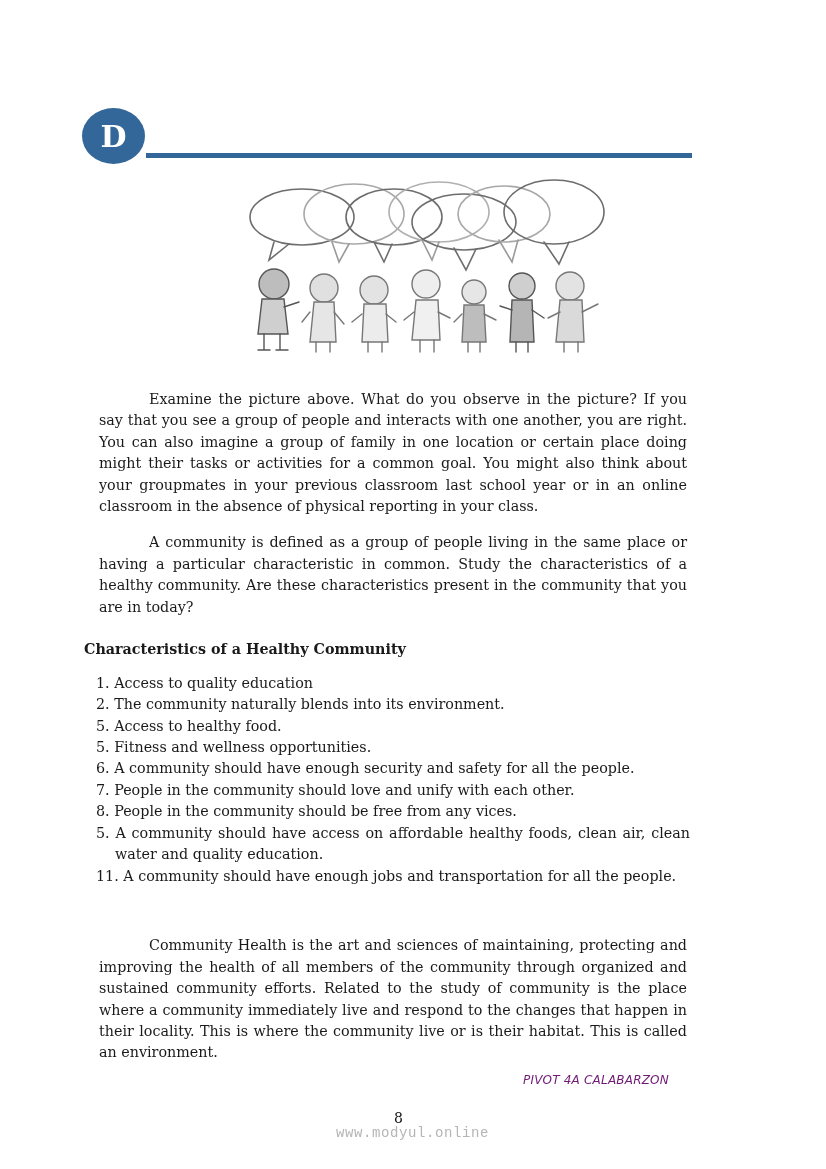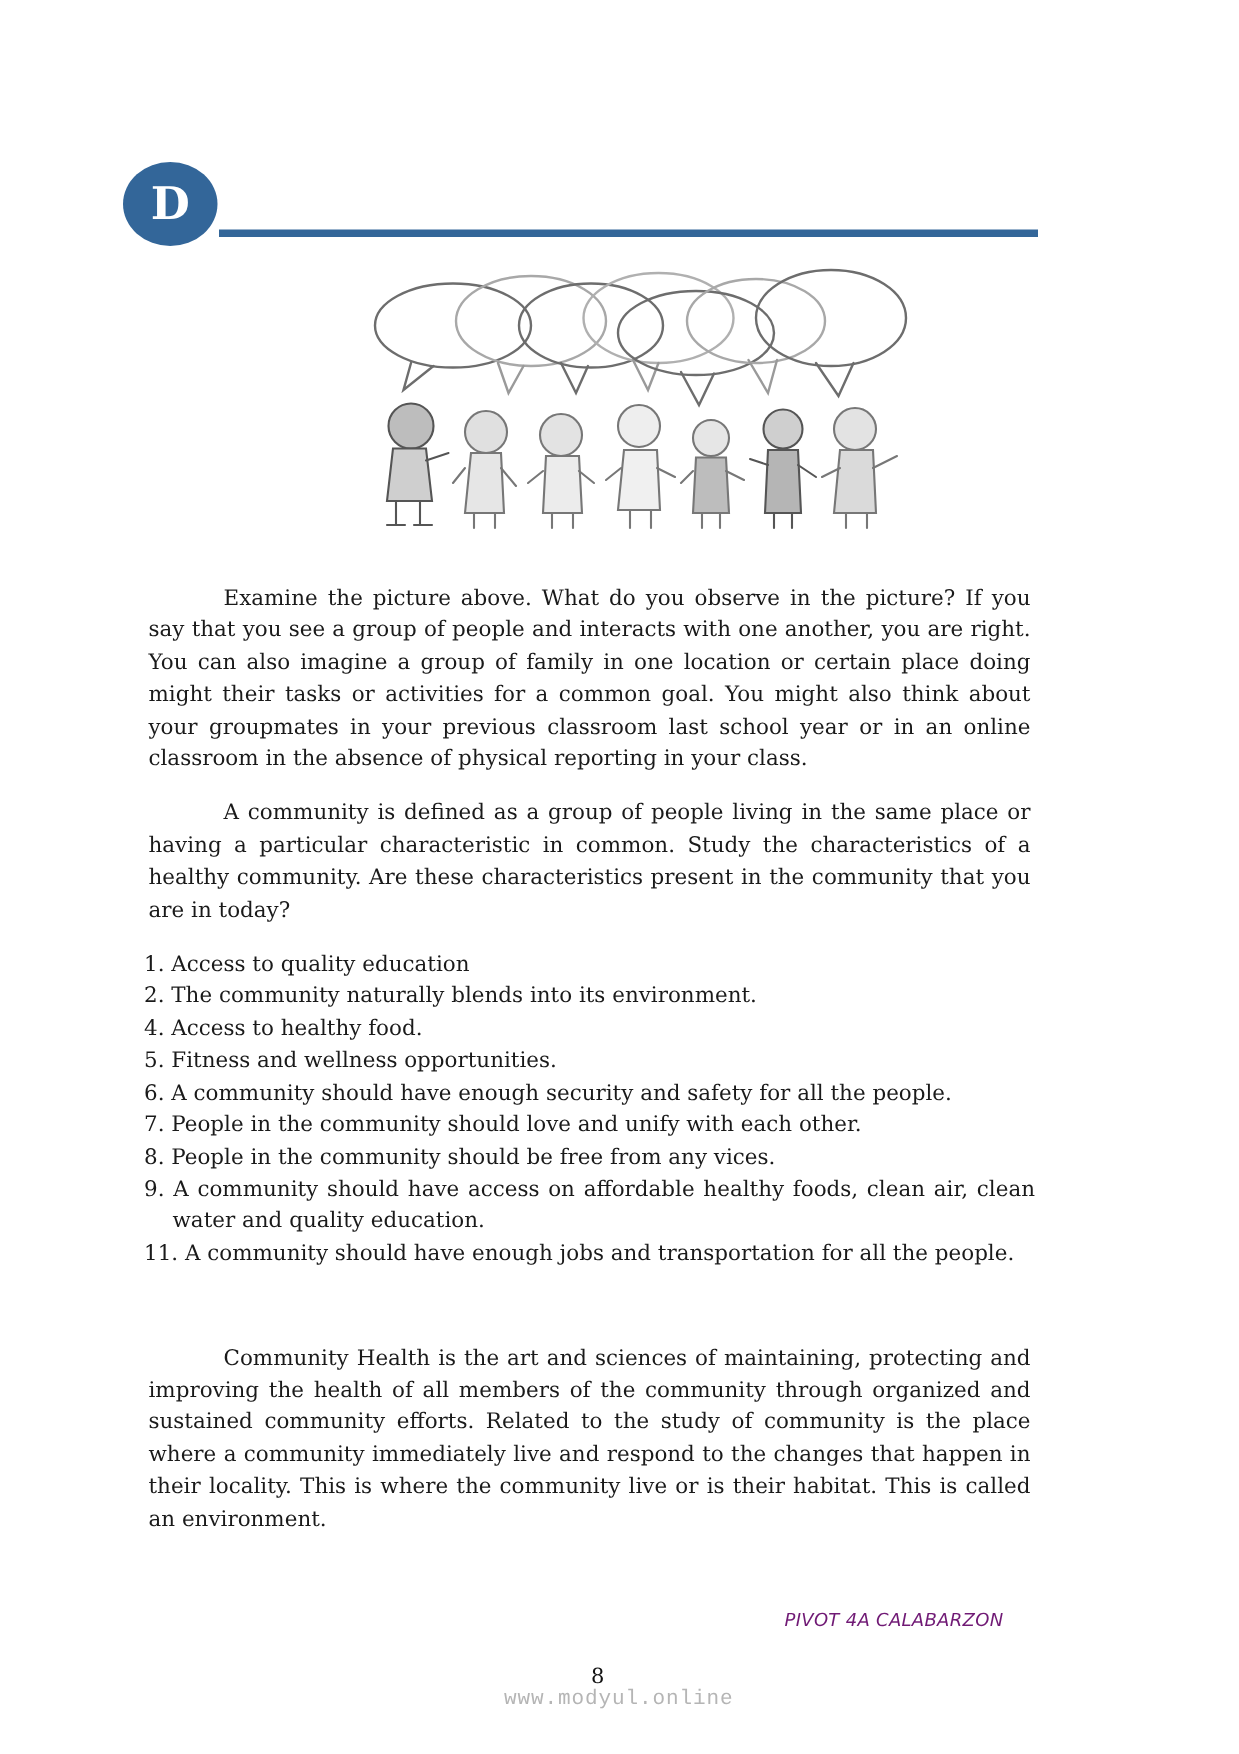--- a/index.html
+++ b/index.html
@@ -86,29 +86,30 @@
       <path d="M316 128 L312 170 L340 170 L338 128 Z" fill="#dadada"></path>
       <path d="M316 140 L304 146 M338 140 L354 132 M320 170 L320 180 M334 170 L334 180"></path>
     </g>
   </g>
 </svg>
 
 <div class="content">
   <p class="indent">Examine the picture above.  What do you observe in the picture?  If you say that you see a group of people and interacts with one another, you are right.  You can also imagine a group of family in one location or certain place doing might their tasks or activities for a common goal.  You might also think about your groupmates in your previous classroom last school year or in an online classroom in the absence of physical reporting in your class.</p>
   <p class="indent">A community is defined as a group of people living in the same place or having a particular characteristic in common.  Study the characteristics of a healthy community.  Are these characteristics present in the community that you are in today?</p>
 
+  <div class="section-title">Characteristics of a Healthy Community</div>
   <ol>
     <li class="hang">1. Access to quality education</li>
     <li class="hang">2. The community naturally blends into its environment.</li>
-    <li class="hang">4. Access to healthy food.</li>
+    <li class="hang">5. Access to healthy food.</li>
     <li class="hang">5. Fitness and wellness opportunities.</li>
     <li class="hang">6. A community should have enough security and safety for all the people.</li>
     <li class="hang">7. People in the community should love and unify with each other.</li>
     <li class="hang">8. People in the community should be free from any vices.</li>
-    <li class="hang">9. A community should have access on affordable healthy foods, clean air, clean water and quality education.</li>
+    <li class="hang">5. A community should have access on affordable healthy foods, clean air, clean water and quality education.</li>
     <li class="hang">11. A community should have enough jobs and transportation for all the people.</li>
   </ol>
 
   <div class="gap"></div>
   <p class="indent">Community Health is the art and sciences of maintaining, protecting and improving the health of all members of the community through organized and sustained community efforts.  Related to the study of community is the place where a community immediately live and respond to the changes that happen in their locality.  This is where the community live or is their habitat.  This is called an environment.</p>
 </div>
 
 <div class="footer-brand">PIVOT 4A CALABARZON</div>
 <div class="page-number">8</div>
 <div class="watermark">www.modyul.online</div>

